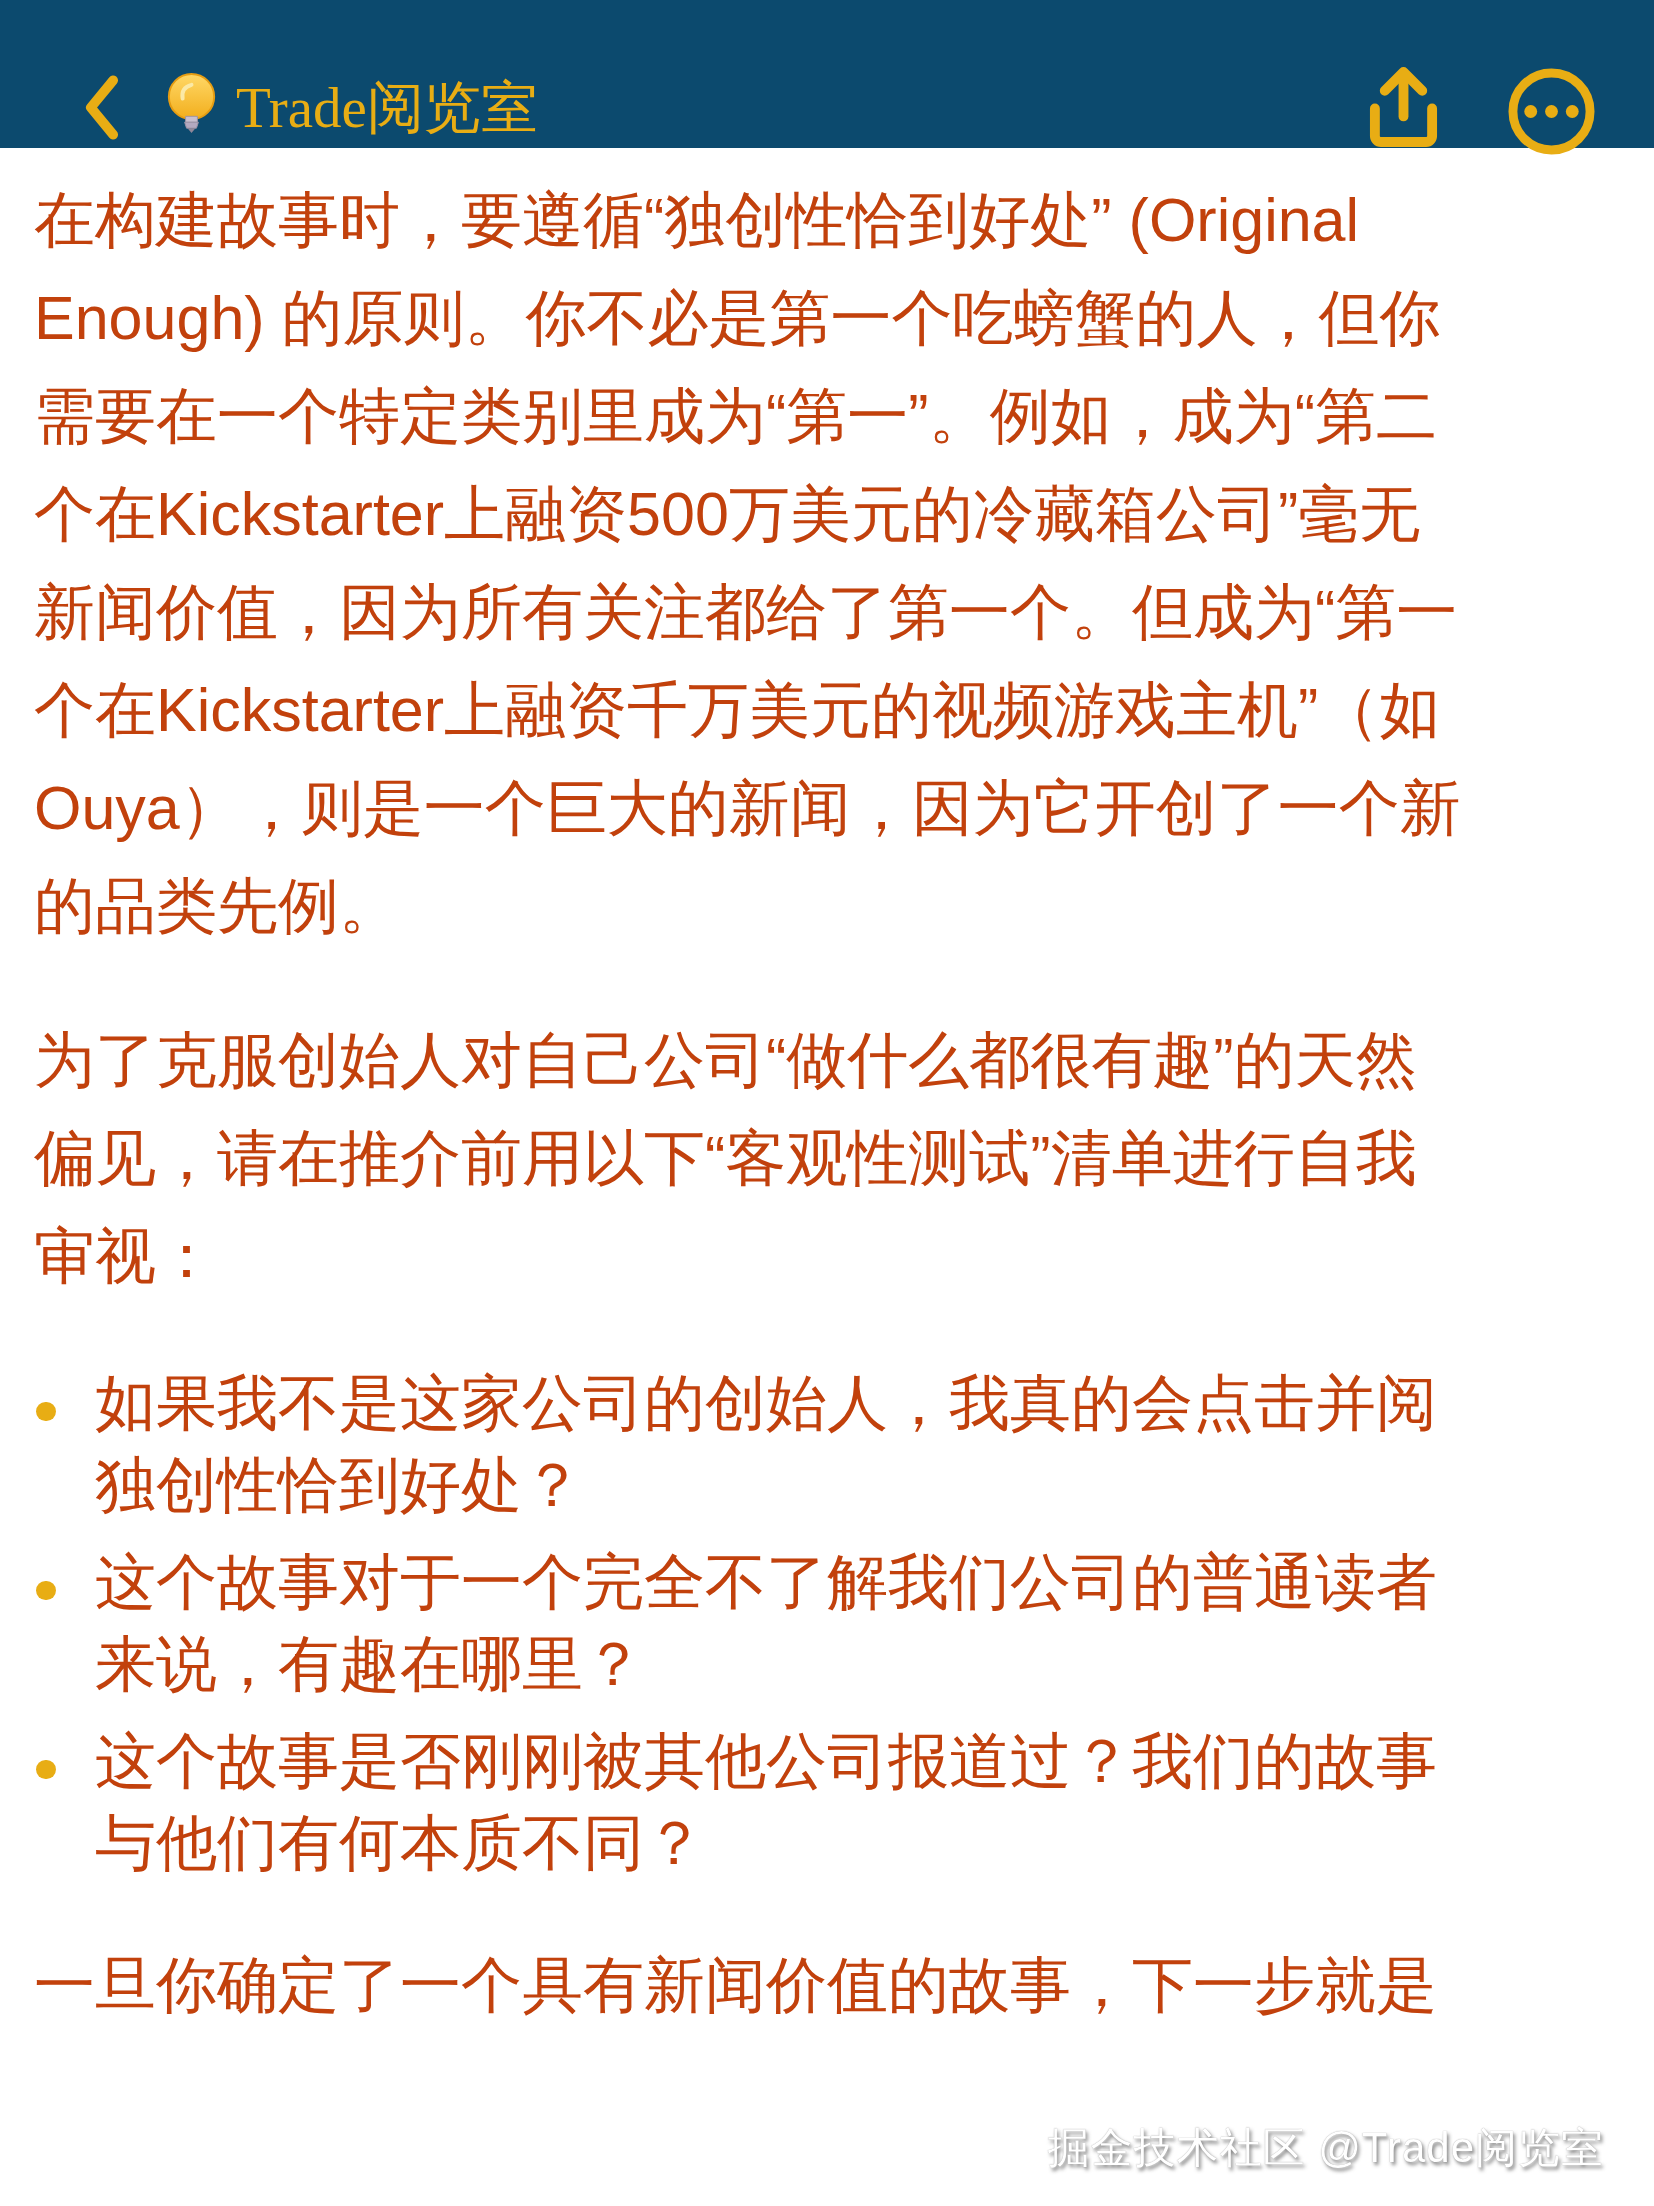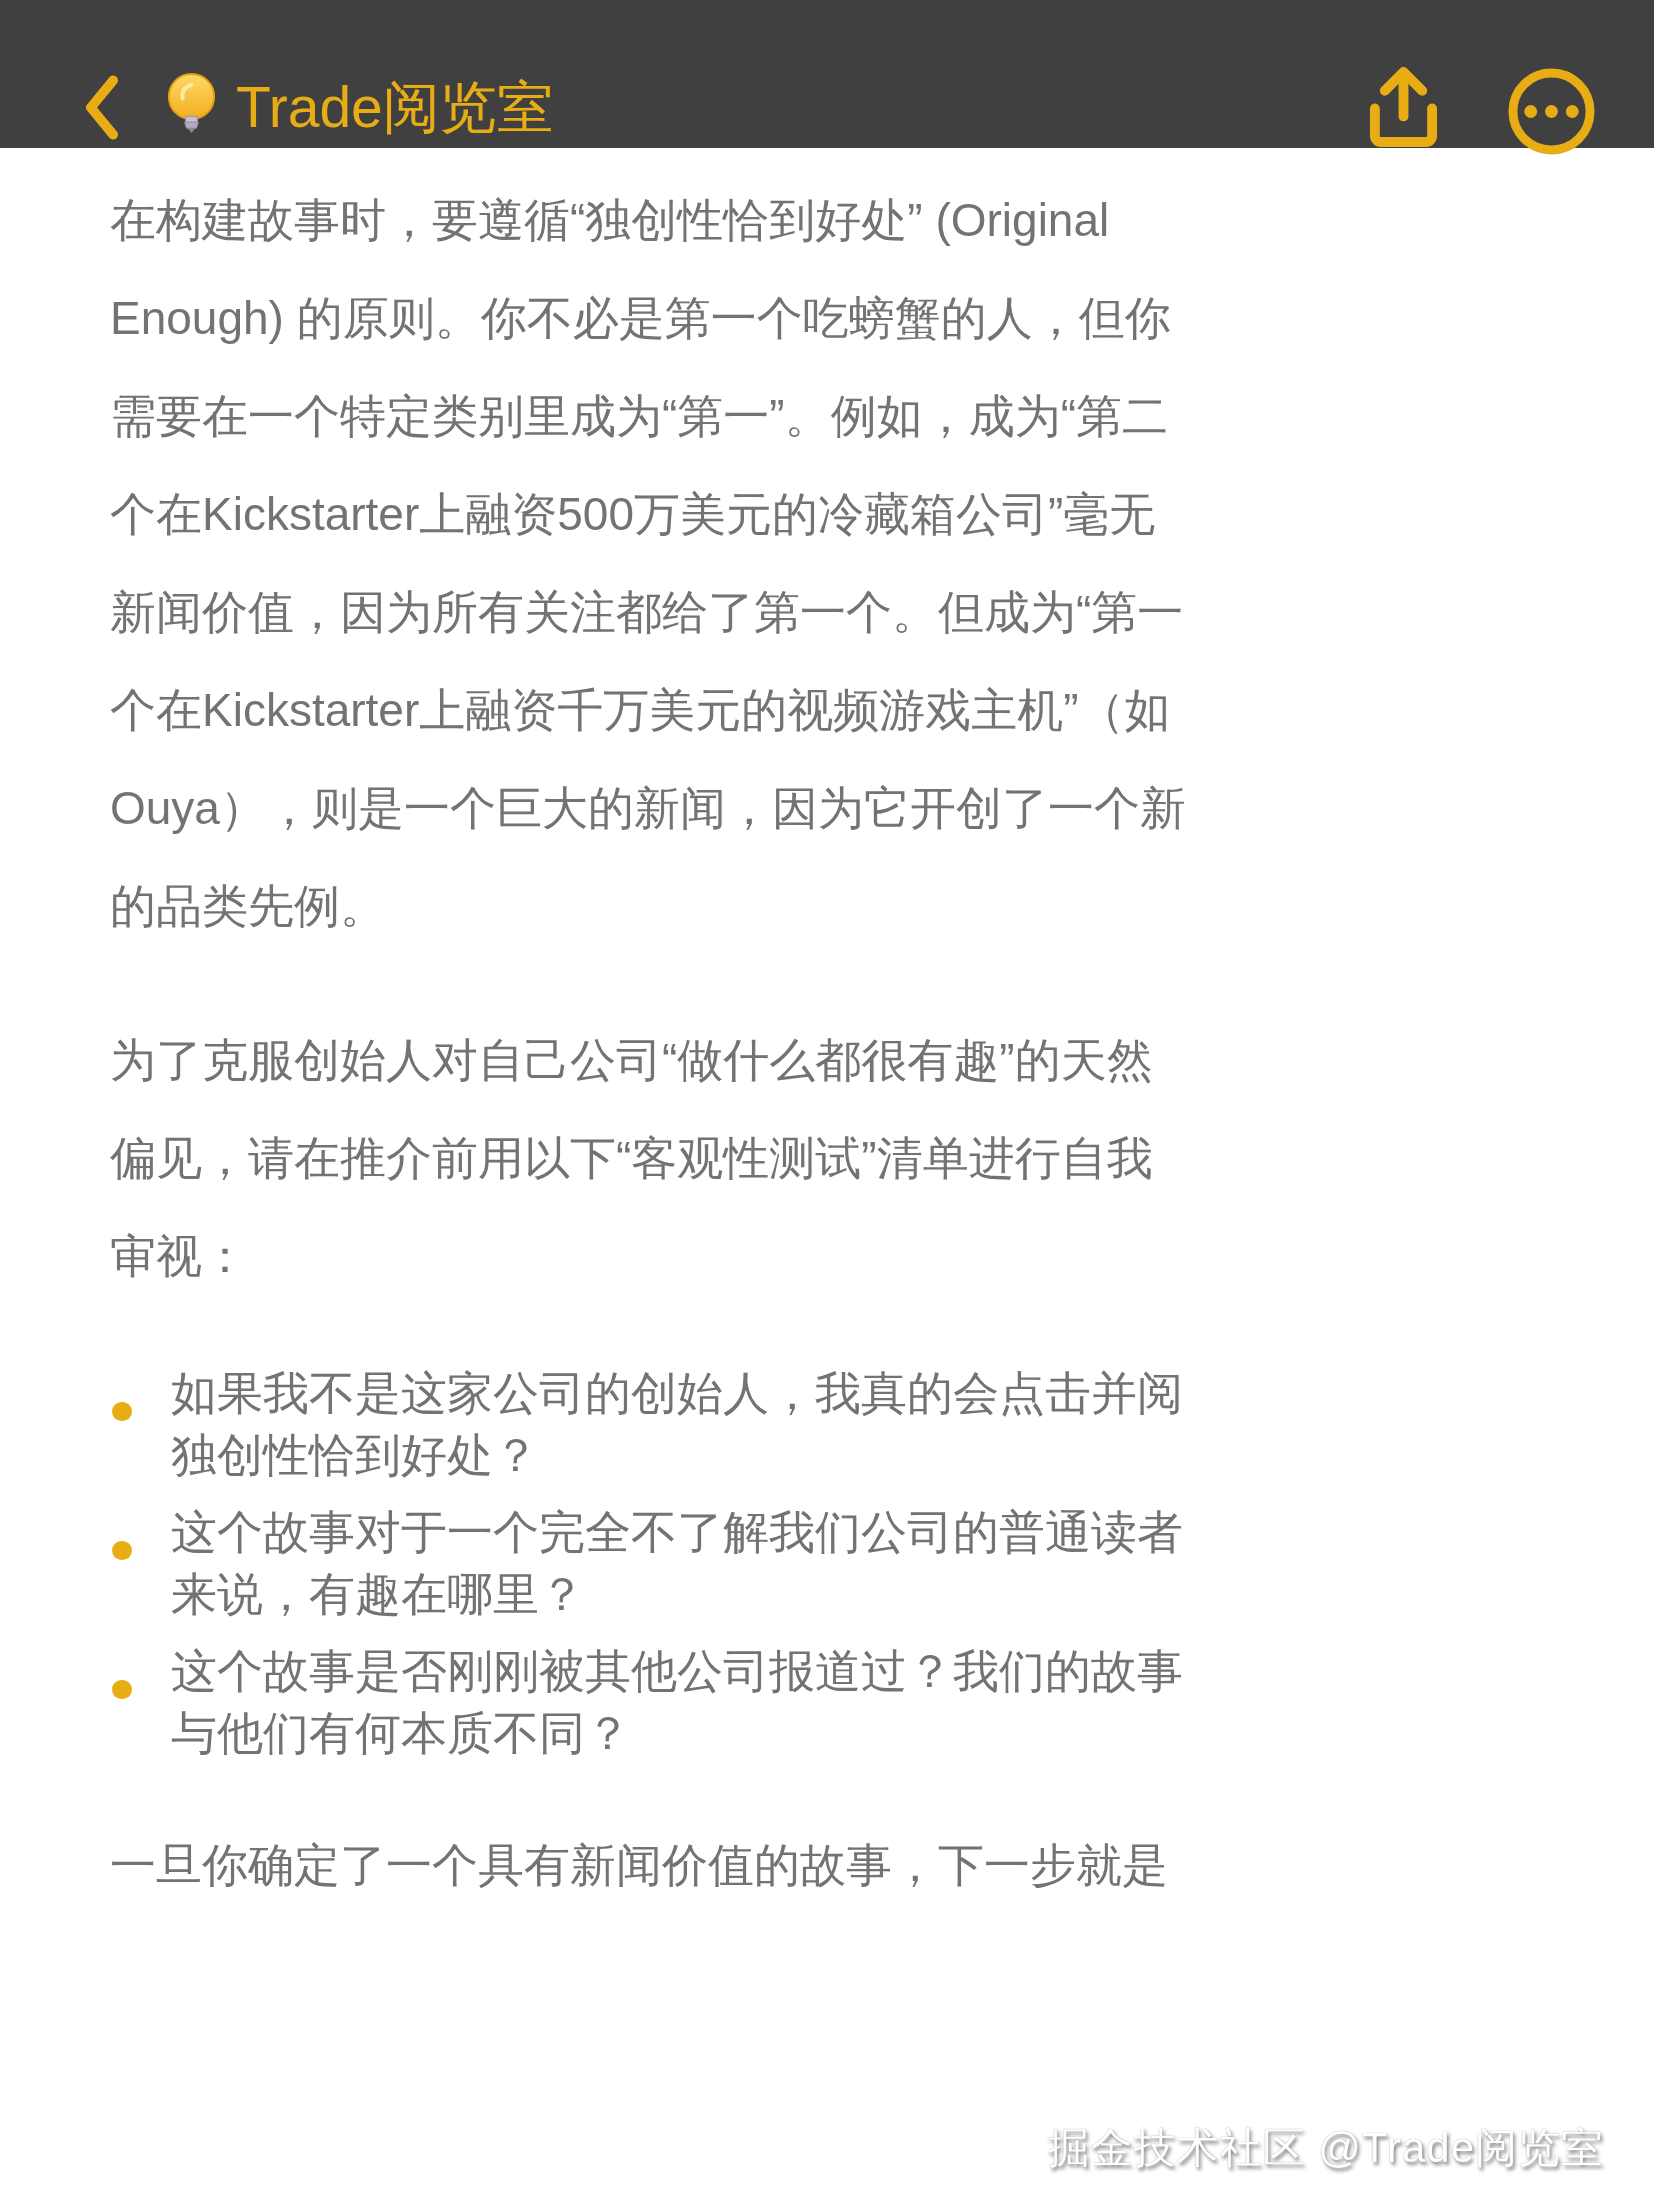--- a/index.html
+++ b/index.html
@@ -7,38 +7,39 @@
     width:1655px;height:2207px;
     background:#ffffff;
     font-family:"Liberation Sans","DejaVu Sans",sans-serif;
     position:relative;
     overflow:hidden;
   }
   
   .header{
     position:relative;
     height:148px;
-    background:#404040;
+    background:#0c4a6e;
+    font-family:Liberation Serif, serif;
   }
   .back-btn{position:absolute;left:85px;top:75px;width:33px;height:65px;cursor:pointer;}
   .bulb{position:absolute;left:160px;top:71px;width:63px;height:69px;}
   .hdr-title{
     position:absolute;left:236px;top:75px;
     font-size:57px;line-height:65px;
     font-weight:500;
     color:var(--gold);
     white-space:nowrap;
   }
   .share-btn{position:absolute;left:1367px;top:65px;width:73px;height:87px;cursor:pointer;}
   .more-btn{position:absolute;left:1507px;top:67px;width:89px;height:89px;cursor:pointer;}
   
   .article{
-    padding:0 89px 0 110px;
-    color:#737373;
-    font-size:46px;
+    padding:0 89px 0 34px;
+    color:#c2410c;
+    font-size:61px;
   }
   .para{margin:0;}
   .para .tline{
     line-height:98px;
     white-space:nowrap;
     letter-spacing:0;
   }
   .blist{list-style:none;margin:0;padding:0;}
   .blist li{
     position:relative;

